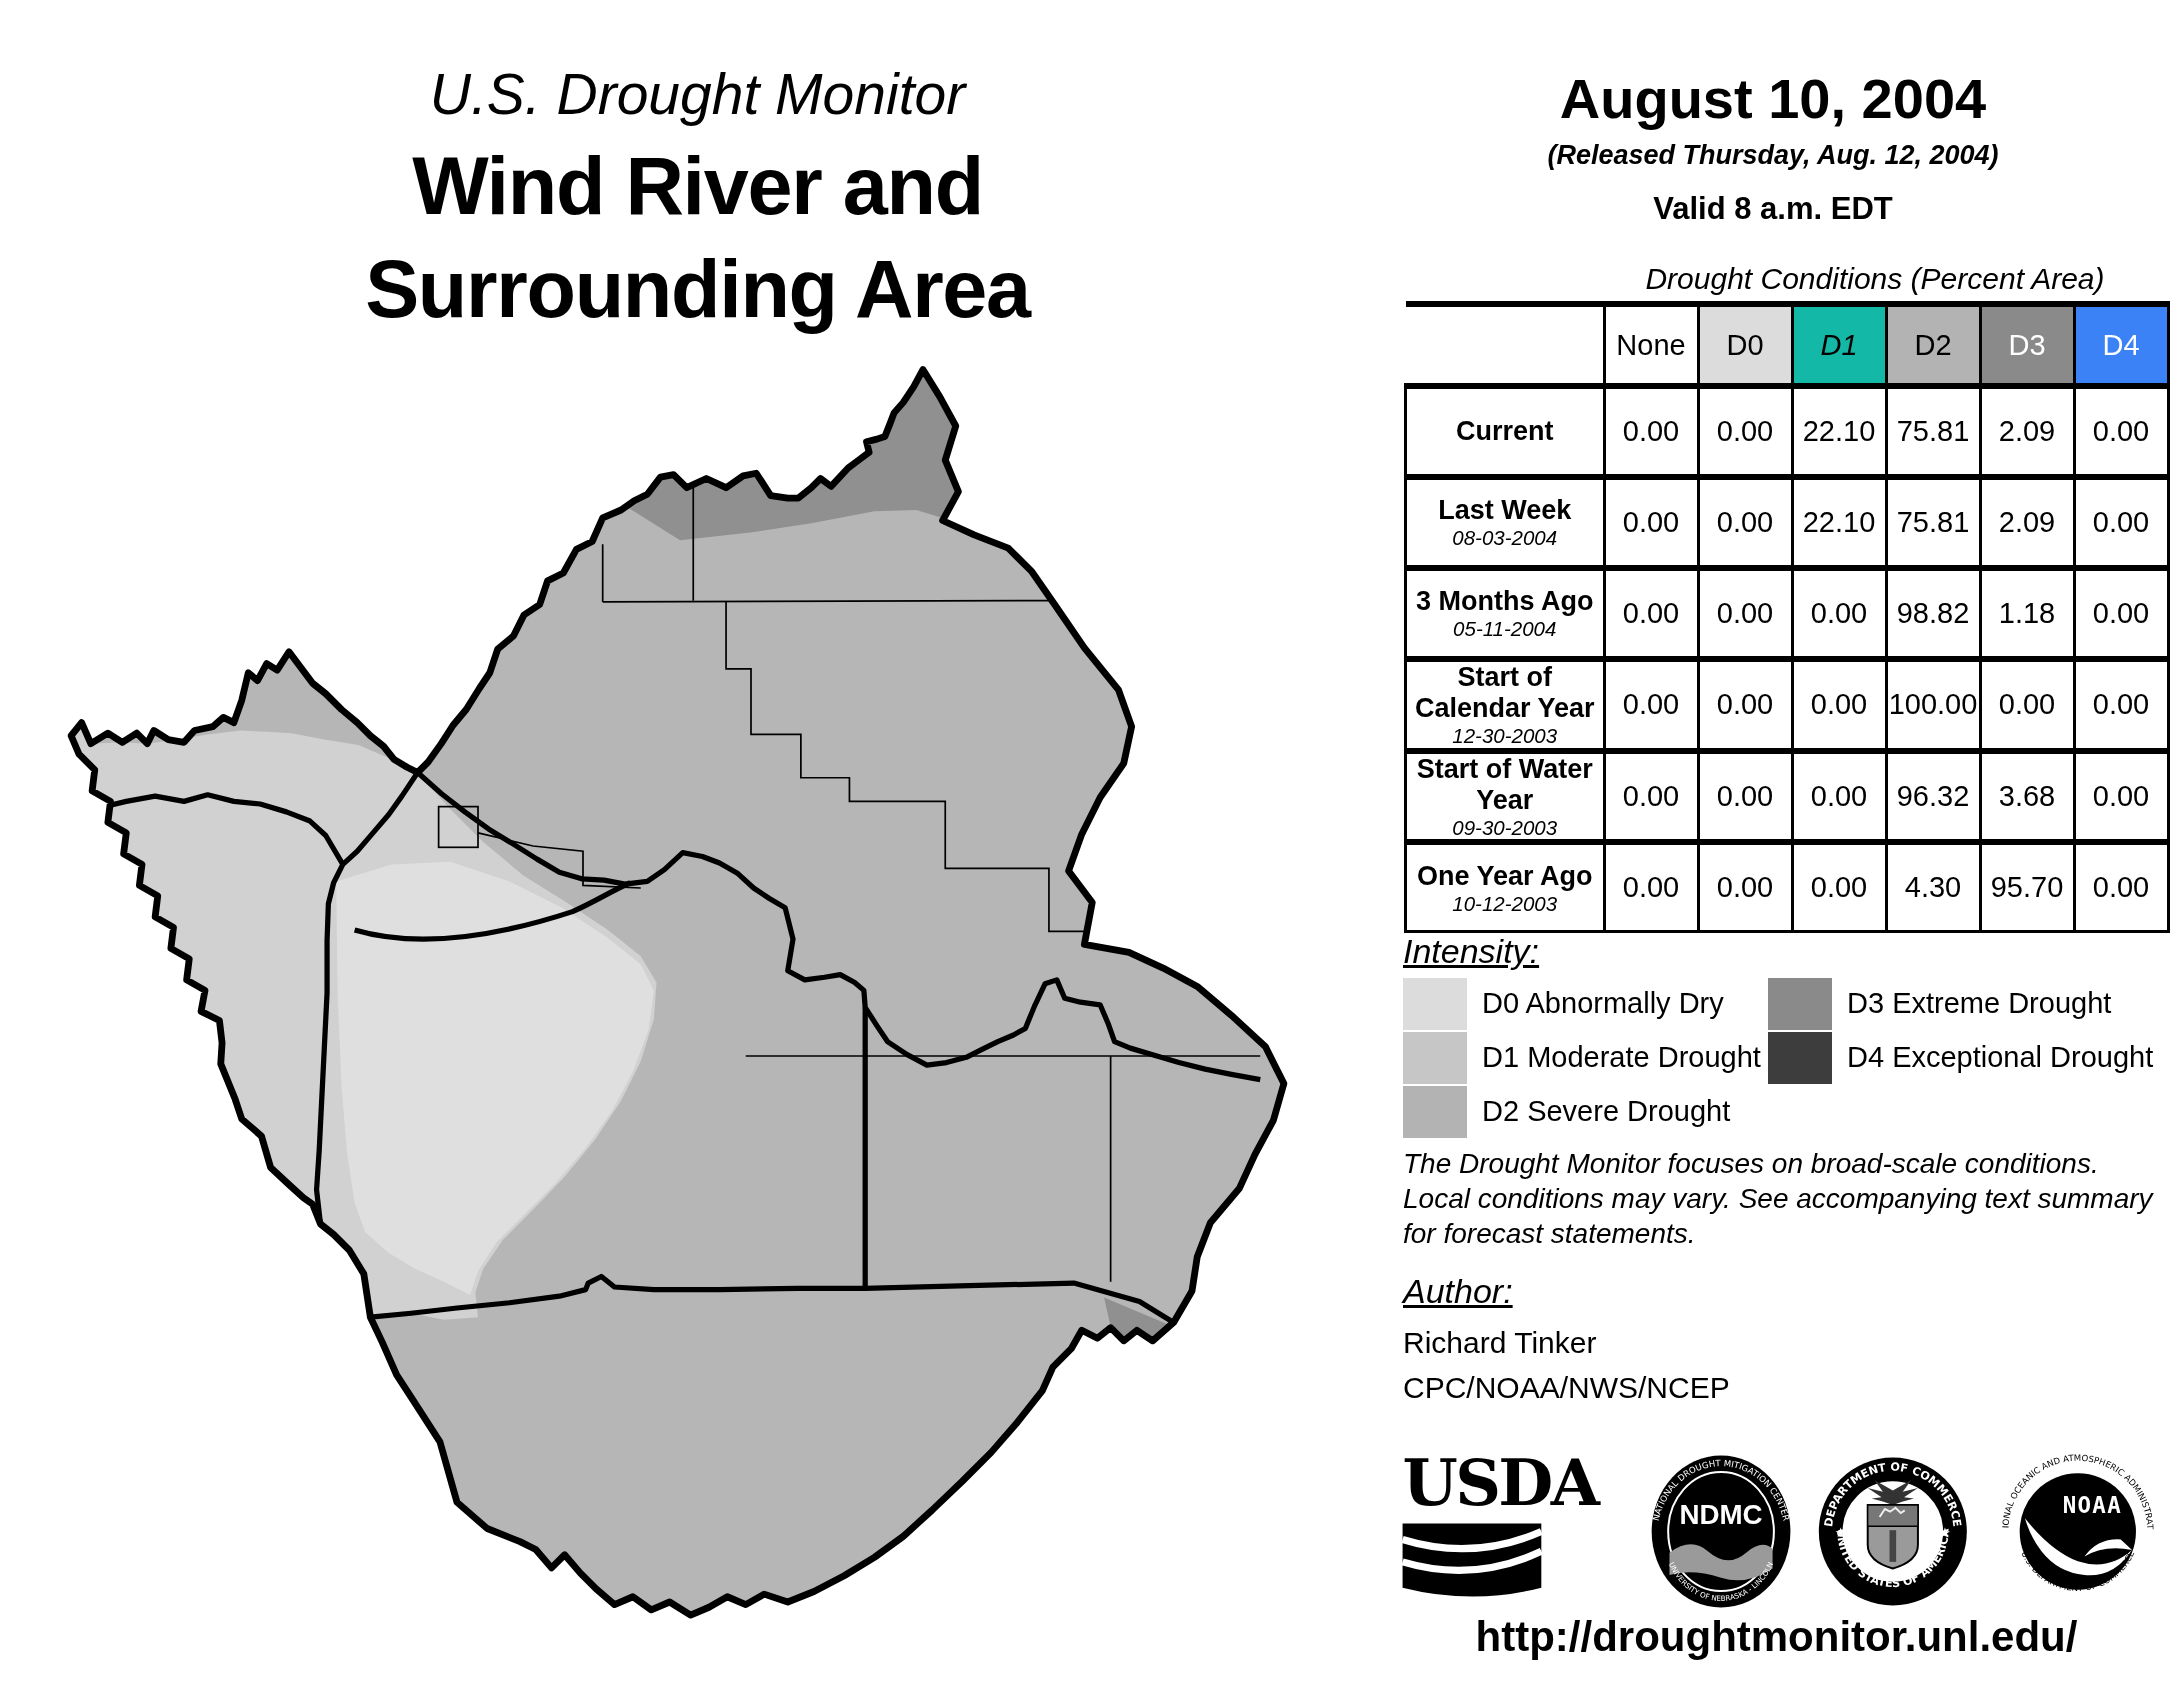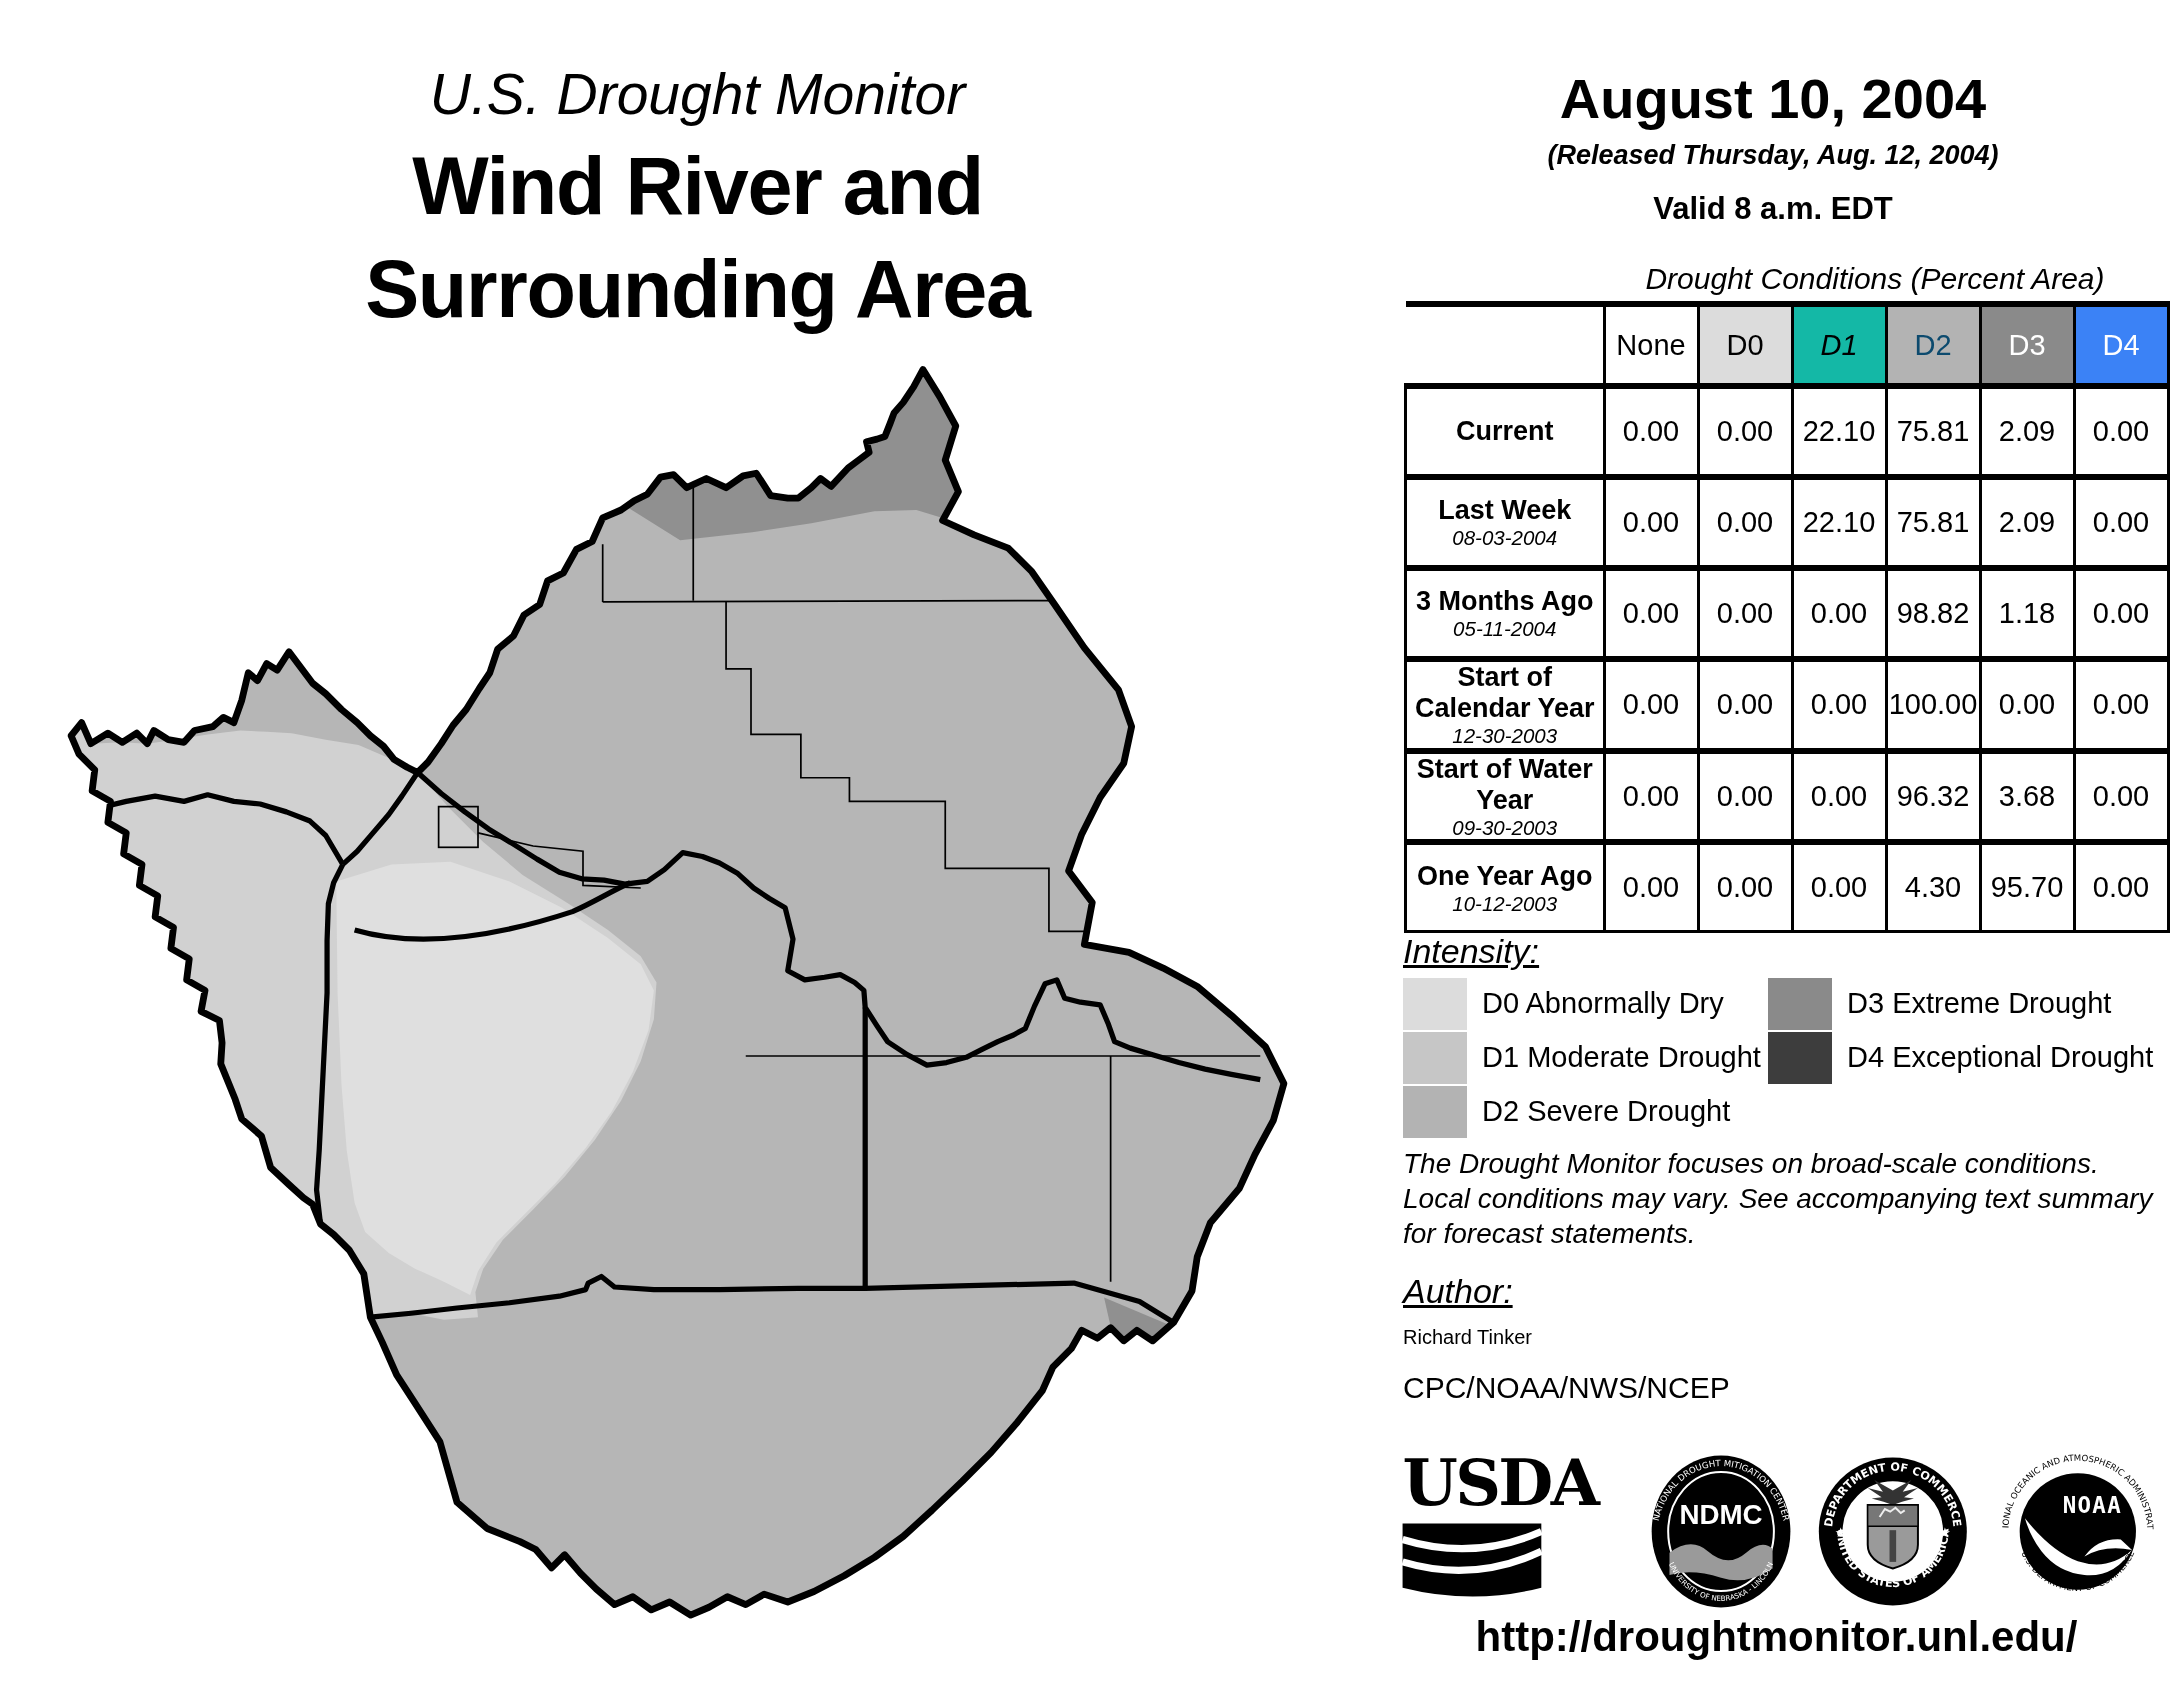--- a/index.html
+++ b/index.html
@@ -34,21 +34,21 @@
   table.drought .subdate{font-style:italic;font-weight:normal;font-size:20.5px;display:block;}
   
   .intensity-h{left:1403px;top:932px;font-size:34px;font-style:italic;
                text-decoration:underline;font-weight:normal;}
   .legend-item{position:absolute;height:53px;}
   .legend-item .sw{position:absolute;left:0;top:0;width:64px;height:52px;}
   .legend-item .lb{position:absolute;left:79px;top:9.3px;font-size:29px;white-space:nowrap;}
   
   .note{left:1403px;top:1146px;width:767px;font-size:28px;font-style:italic;line-height:35px;}
   .author-h{left:1403px;top:1272px;font-size:34px;font-style:italic;text-decoration:underline;}
-  .author-1{left:1403px;top:1326px;font-size:20px;}
+  .author-1{left:1403px;top:1326px;font-size:30px;}
   .author-2{left:1403px;top:1371px;font-size:30px;}
   .url{left:1396px;top:1613px;width:761px;text-align:center;font-size:42px;font-weight:bold;}
   .logos{left:1397px;top:1439px;width:767px;height:185px;}
 </style>
 </head>
 <body>
 
 <div class="page">
 
   <div class="abs title-small">U.S. Drought Monitor</div>
@@ -104,21 +104,21 @@
 
   <div class="abs tbl-title">Drought Conditions (Percent Area)</div>
 
   <table class="drought">
     <thead>
         <tr id="tblHead">
           <th class="collabel"></th>
           <th class="hdr" style="background: rgb(255, 255, 255); color: rgb(0, 0, 0);">None</th>
           <th class="hdr" style="background: rgb(220, 220, 220); color: rgb(0, 0, 0);">D0</th>
           <th class="hdr" style="background: #14b8a6; color: rgb(0, 0, 0); font-style: italic;">D1</th>
-          <th class="hdr" style="background: rgb(179, 179, 179); color: #0c4a6e;">D2</th>
+          <th class="hdr" style="background: rgb(179, 179, 179); color: #000000;">D2</th>
           <th class="hdr" style="background: rgb(138, 138, 138); color: rgb(255, 255, 255);">D3</th>
           <th class="hdr" style="background: #3b82f6; color: rgb(255, 255, 255);">D4</th>
         </tr>
       </thead>
     <tbody id="tblBody">
         <tr>
           <td class="rowlabel">Current</td>
           <td>0.00</td>
           <td>0.00</td>
           <td>22.10</td>

